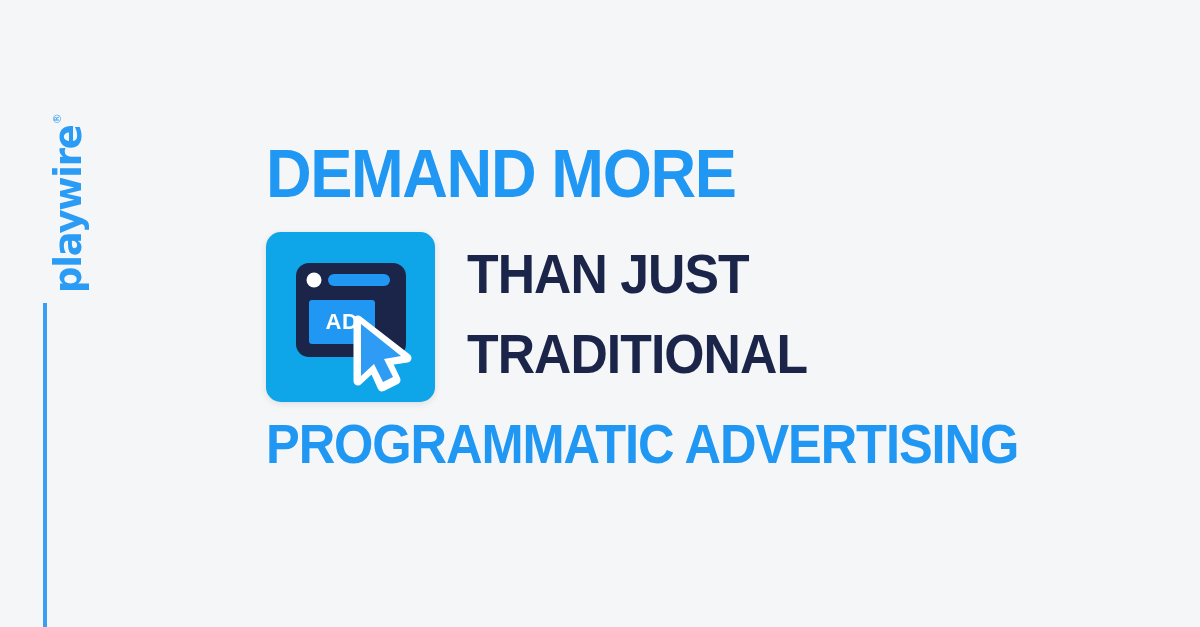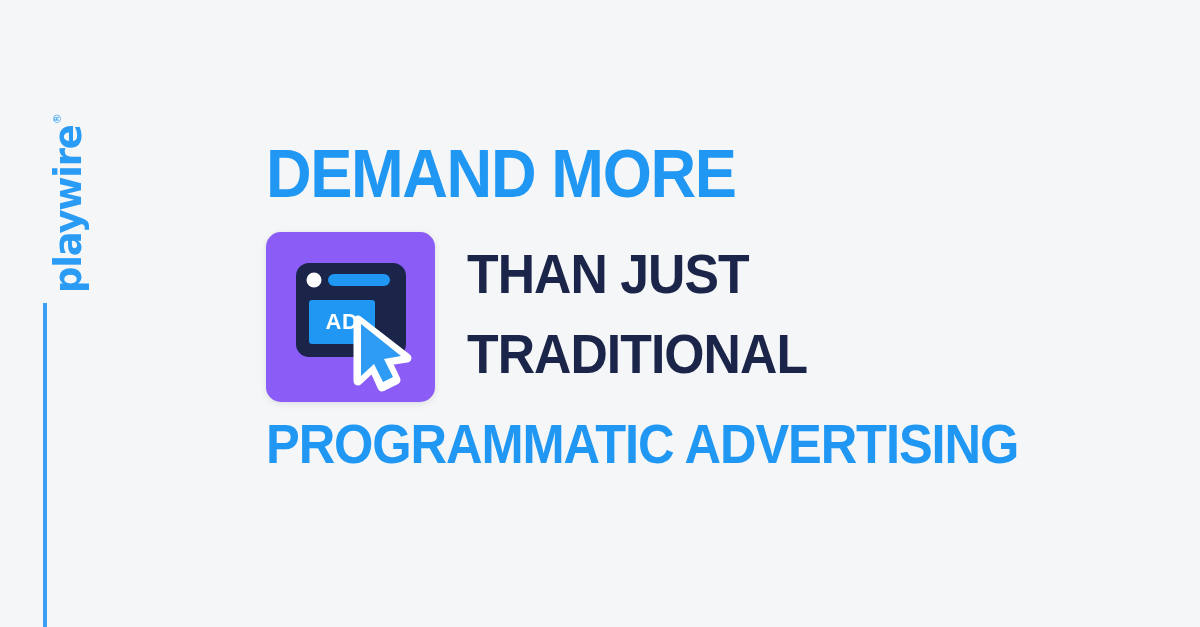--- a/index.html
+++ b/index.html
@@ -133,21 +133,21 @@
     white-space: nowrap;
   }
 
   
   .icon-card {
     position: absolute;
     left: 266px;
     top: 232px;
     width: 169px;
     height: 170px;
-    background: #8b5cf6;
+    background: #0ea5e9;
     border-radius: 15px;
     box-shadow: 0 2px 7px rgba(24, 33, 66, 0.10), 0 0 1px rgba(24,33,66,0.10);
   }
 
   .icon-art {
     position: absolute;
     left: 0;
     top: 0;
     width: 169px;
     height: 170px;

